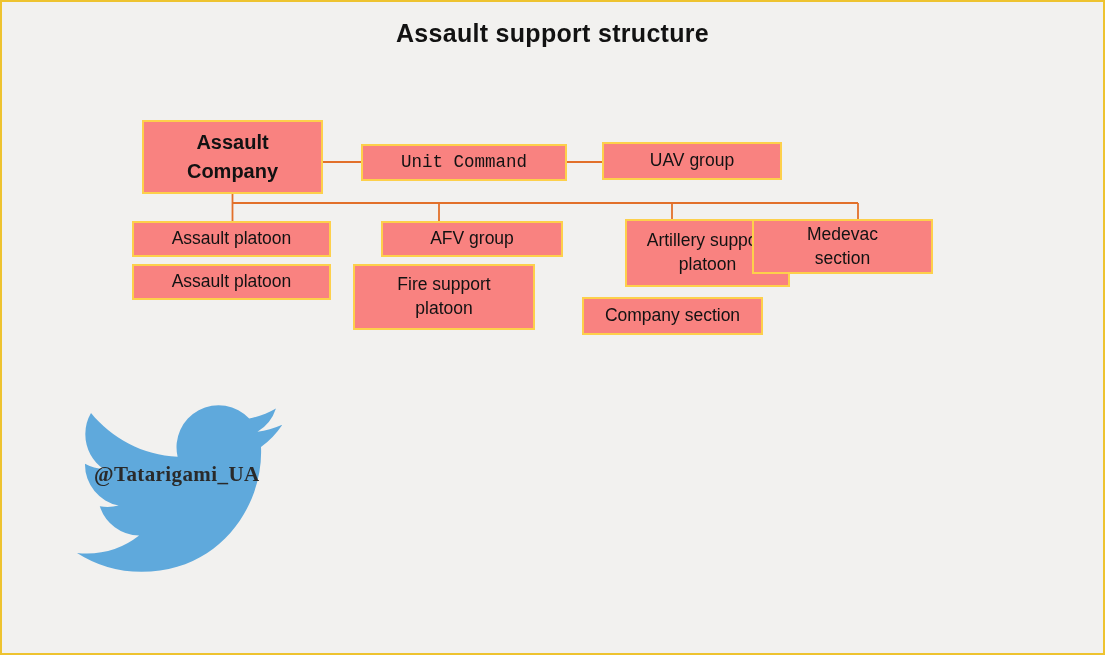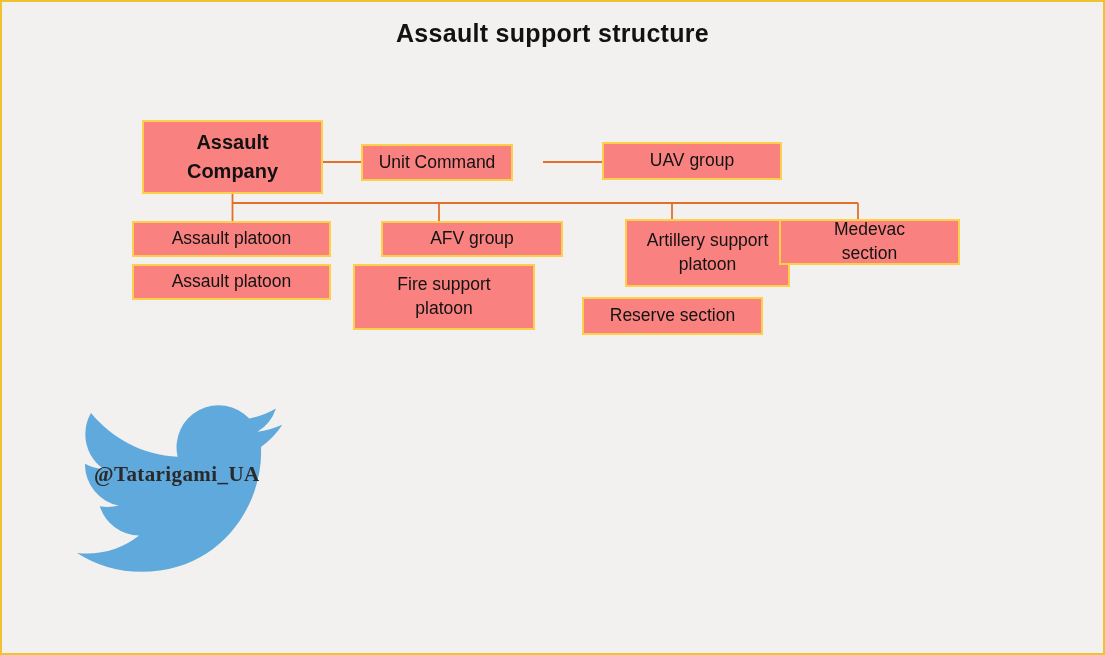--- a/index.html
+++ b/index.html
@@ -103,39 +103,39 @@
     <line x1="230.5" y1="192" x2="230.5" y2="220"></line>
     <line x1="230.5" y1="201" x2="856" y2="201"></line>
     <line x1="437" y1="201" x2="437" y2="220"></line>
     <line x1="670" y1="201" x2="670" y2="218"></line>
     <line x1="856" y1="201" x2="856" y2="218"></line>
   </svg>
 
   <div class="node root" style="left:140px; top:118px; width:181px; height:74px;">Assault
 Company</div>
 
-  <div class="node" style="left:359px; top:142px; width:152px; height:37px;">Unit Command</div>
+  <div class="node" style="left:359px; top:142px; width:206px; height:37px;font-family:Liberation Mono, monospace;">Unit Command</div>
 
   <div class="node" style="left:600px; top:140px; width:180px; height:38px;">UAV group</div>
 
   <div class="node" style="left:130px; top:219px; width:199px; height:36px;">Assault platoon</div>
 
   <div class="node" style="left:130px; top:262px; width:199px; height:36px;">Assault platoon</div>
 
   <div class="node" style="left:351px; top:219px; width:182px; height:36px;margin-left:28px;">AFV group</div>
 
   <div class="node" style="left:351px; top:262px; width:182px; height:66px;">Fire support
 platoon</div>
 
   <div class="node" style="left:608px; top:217px; width:165px; height:68px;margin-left:15px;">Artillery support
 platoon</div>
 
-  <div class="node" style="left:580px; top:295px; width:181px; height:38px;">Reserve section</div>
+  <div class="node" style="left:580px; top:295px; width:181px; height:38px;">Company section</div>
 
-  <div class="node" style="left:777px; top:217px; width:181px; height:46px;">Medevac
+  <div class="node" style="left:750px; top:217px; width:181px; height:55px;">Medevac
 section</div>
 
   <div class="watermark">
     <svg viewBox="0 0 24 24" aria-hidden="true">
       <path fill="#5fa9dc" d="M23.953 4.57a10 10 0 0 1-2.825.775 4.958 4.958 0 0 0 2.163-2.723c-.951.555-2.005.959-3.127 1.184a4.92 4.92 0 0 0-8.384 4.482C7.69 8.095 4.067 6.13 1.64 3.162a4.822 4.822 0 0 0-.666 2.475c0 1.71.87 3.213 2.188 4.096a4.904 4.904 0 0 1-2.228-.616v.06a4.923 4.923 0 0 0 3.946 4.827 4.996 4.996 0 0 1-2.212.085 4.936 4.936 0 0 0 4.604 3.417 9.867 9.867 0 0 1-6.102 2.105c-.39 0-.779-.023-1.17-.067a13.995 13.995 0 0 0 7.557 2.209c9.053 0 13.998-7.496 13.998-13.985 0-.21 0-.42-.015-.63A9.935 9.935 0 0 0 24 4.59z"></path>
     </svg>
     <span class="handle">@Tatarigami_UA</span>
   </div>
 
 </div>

